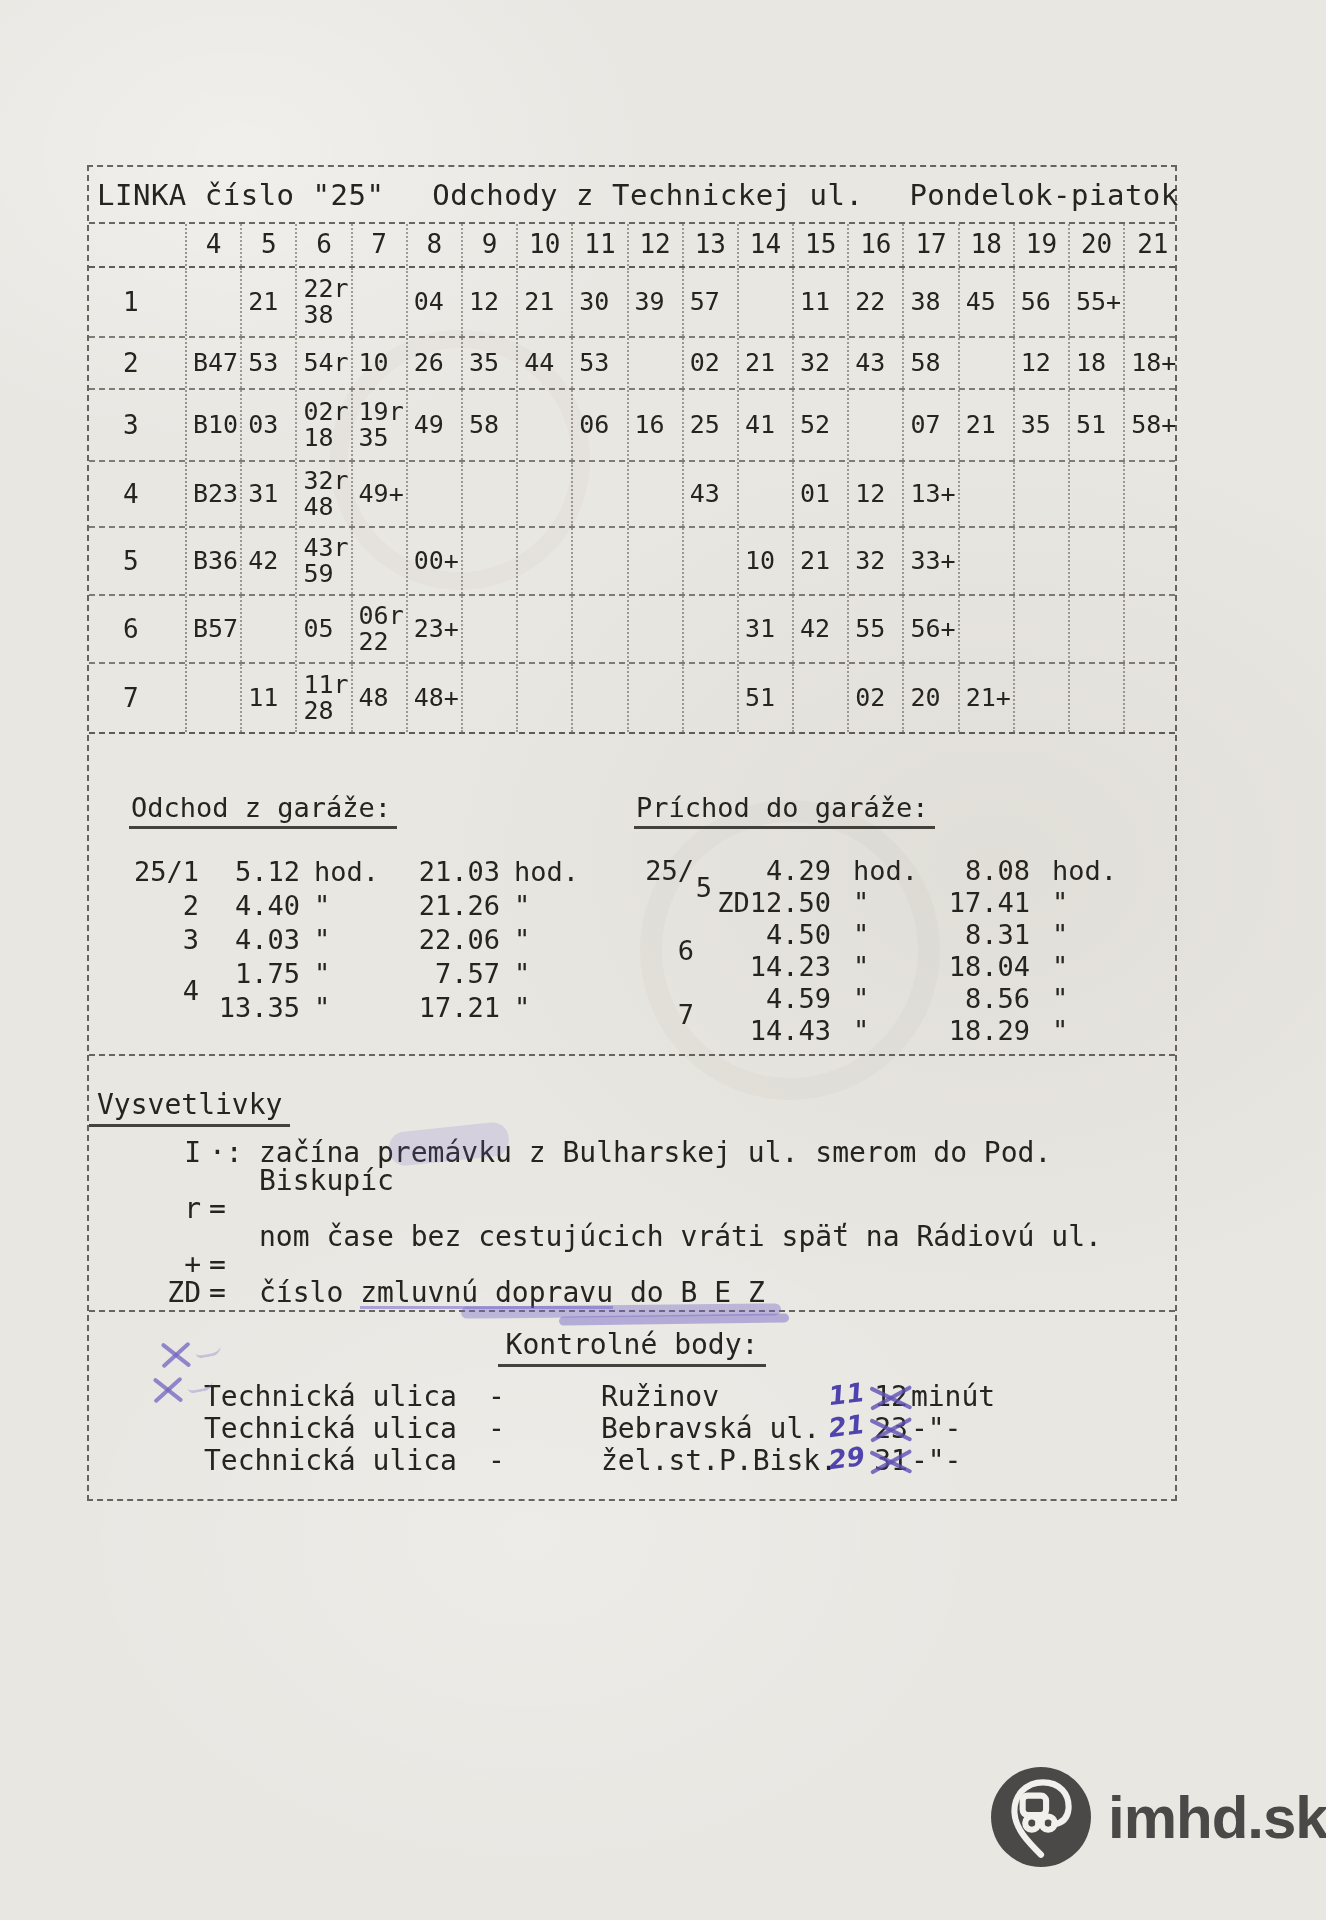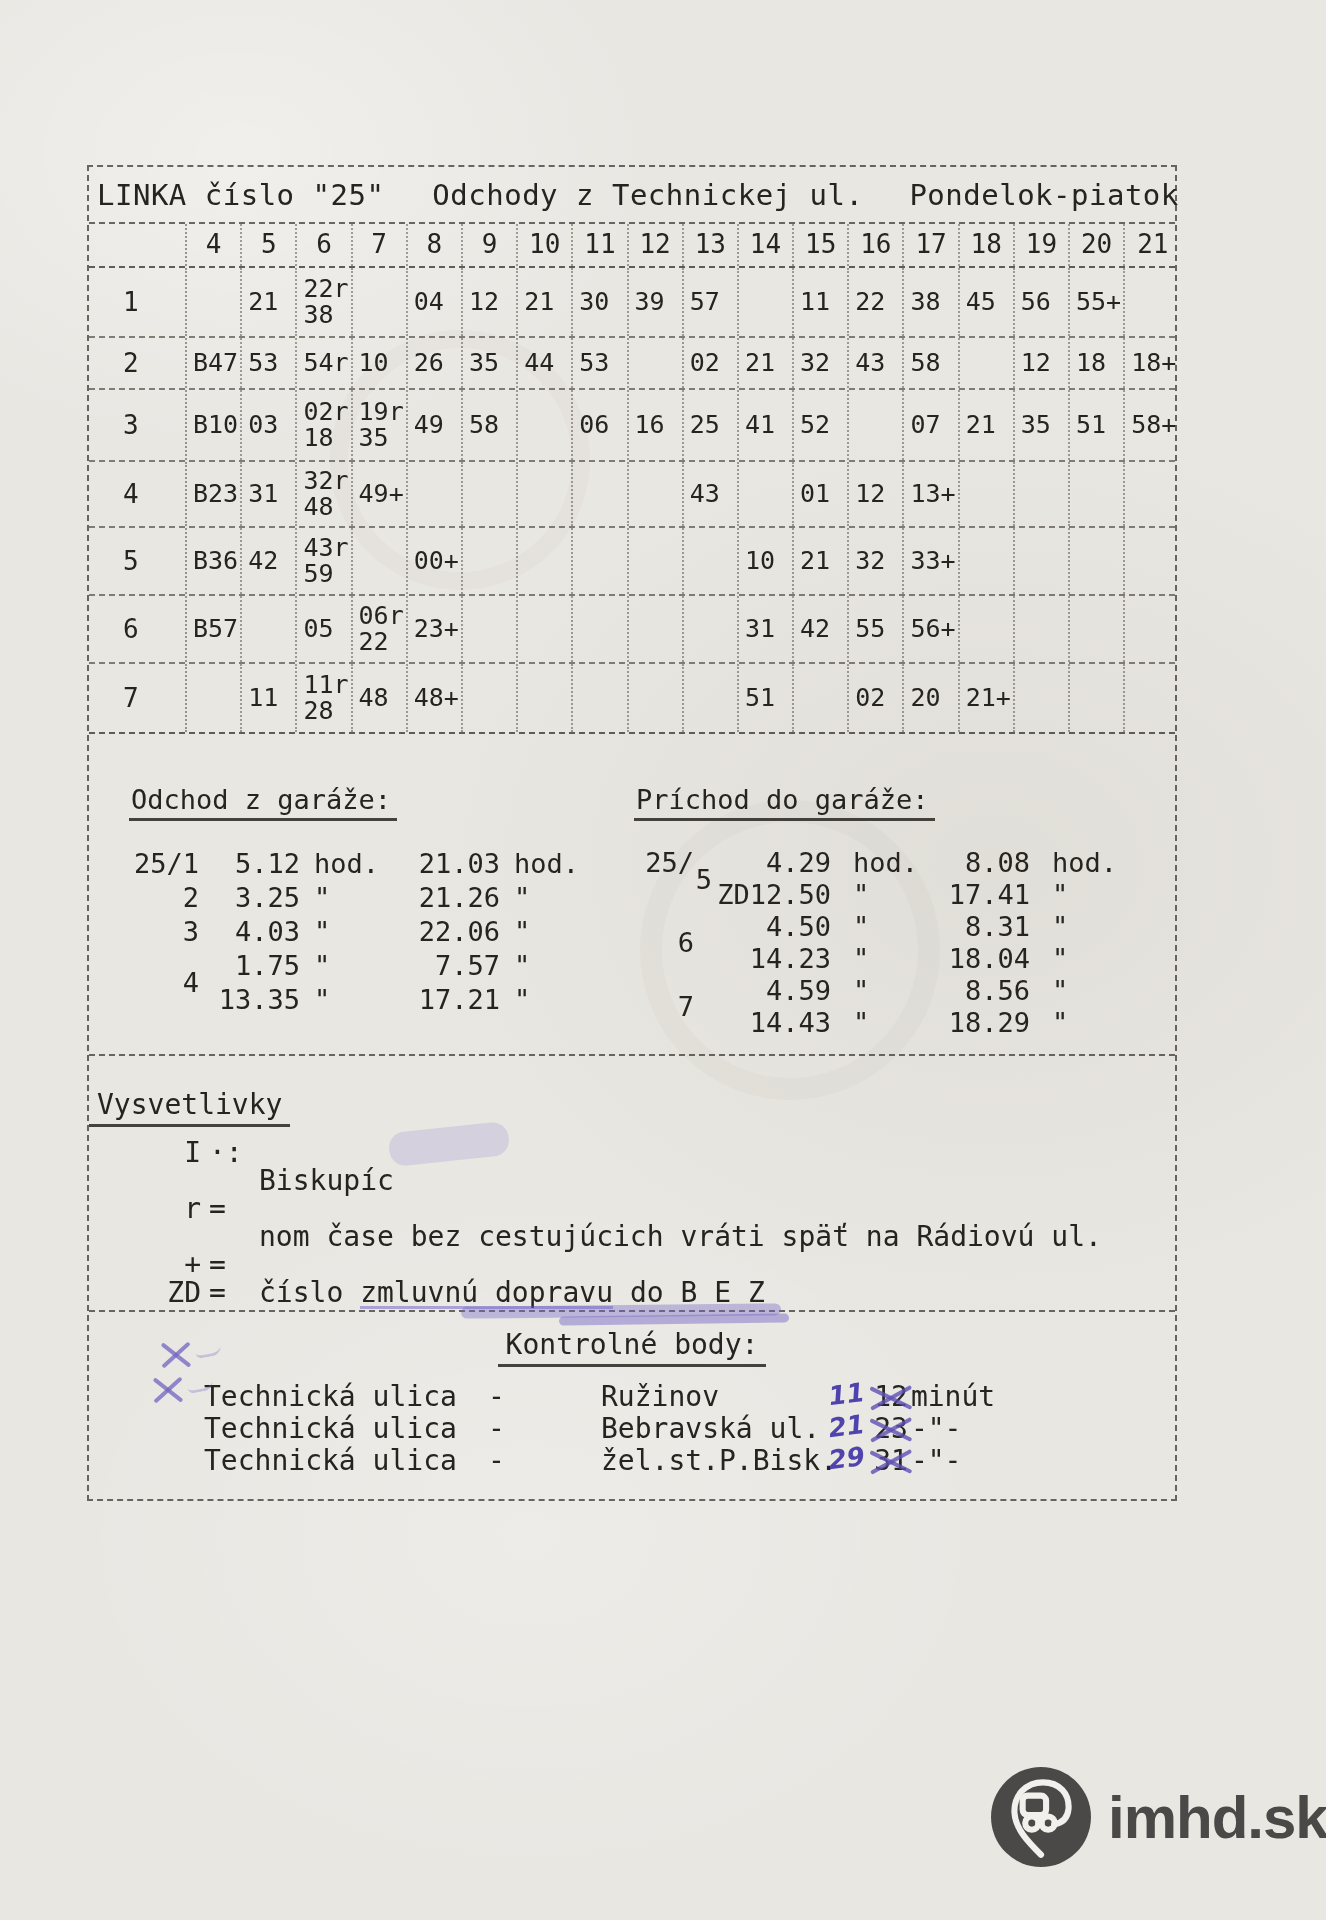--- a/index.html
+++ b/index.html
@@ -53,21 +53,21 @@
   .tbody .trow:nth-child(2){ min-height:52px; }
   .tbody .trow:nth-child(3){ min-height:72px; }
   .tbody .trow:nth-child(4){ min-height:66px; }
   .tbody .trow:nth-child(5){ min-height:68px; }
   .tbody .trow:nth-child(6){ min-height:68px; }
   .tbody .trow:nth-child(7){ min-height:68px; }
   .ttable{ border-bottom:2px dashed rgba(60,57,50,.8); }
 
   
   .garage{ position:relative; height:322px; border-bottom:2px dashed rgba(60,57,50,.75); }
-  .gblock{ position:absolute; top:50px; font-size:27px; }
+  .gblock{ position:absolute; top:58px; font-size:27px; }
   .gblock.gout{ left:40px; }
   .gblock.gin{ left:545px; }
   .ghead{ display:inline-block; border-bottom:3px solid rgba(40,37,31,.85); padding:0 6px 3px 2px; }
   .glines{ margin-top:26px; }
   .gline{ display:grid; height:34px; line-height:33px; }
   .gout .gline{ grid-template-columns:70px 101px 82px 118px 80px; }
   .gin  .gline{ grid-template-columns:60px 137px 84px 115px 80px; height:32px; line-height:31px; }
   .glabel{ text-align:right; }
   .gt{ display:flex; justify-content:flex-end; }
   .gu{ padding-left:14px; }
@@ -355,21 +355,21 @@
       <div class="glines">
           <div class="gline">
           <span class="glabel">25/1</span>
           <span class="gt">5.12</span>
           <span class="gu">hod.</span>
           <span class="gt">21.03</span>
           <span class="gu">hod.</span>
         </div>
           <div class="gline">
           <span class="glabel">2</span>
-          <span class="gt">3.25</span>
+          <span class="gt">4.40</span>
           <span class="gu">"</span>
           <span class="gt">21.26</span>
           <span class="gu">"</span>
         </div>
           <div class="gline">
           <span class="glabel">3</span>
           <span class="gt">4.03</span>
           <span class="gu">"</span>
           <span class="gt">22.06</span>
           <span class="gu">"</span>
@@ -458,20 +458,21 @@
   </div>
 
   <div class="notes">
     <div class="notes-head-wrap">
       <span class="notes-head">Vysvetlivky</span>
     </div>
     <div class="nlines">
       <div class="nline">
         <span class="nkey">I</span>
         <span class="nsep">·:</span>
+        <span>začína premávku z Bulharskej ul. smerom do Pod.</span>
       </div>
       <div class="nline">
         <span class="nkey"></span>
         <span class="nsep"></span>
         <span>Biskupíc</span>
       </div>
       <div class="nline">
         <span class="nkey">r</span>
         <span class="nsep">=</span>
       </div>

